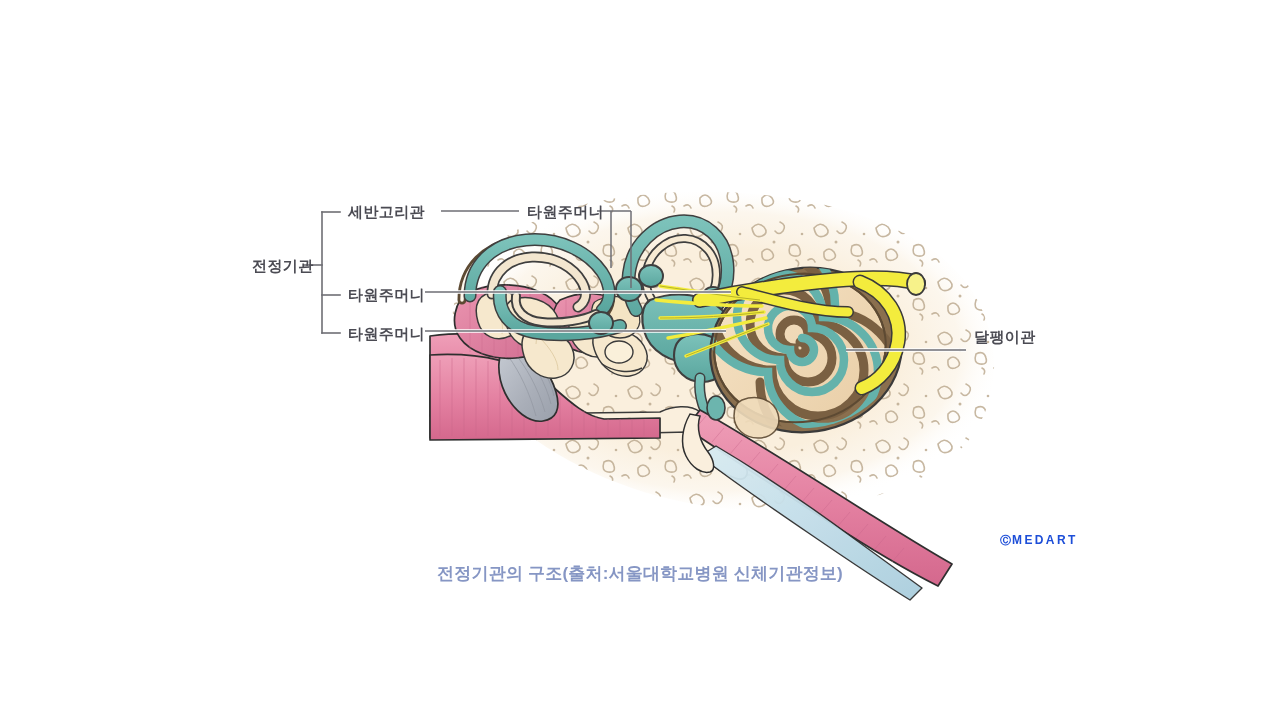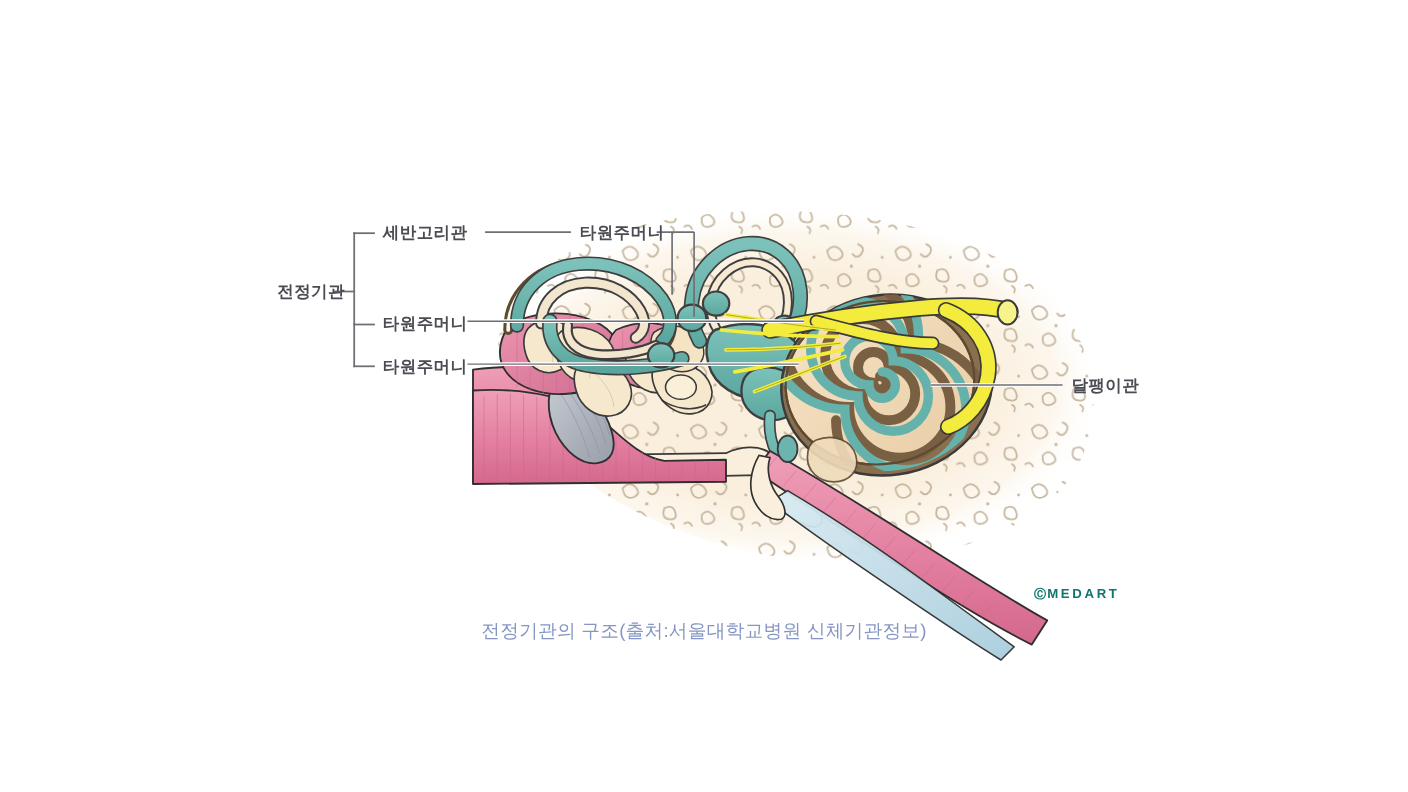--- a/index.html
+++ b/index.html
@@ -20,39 +20,39 @@
     color:#4b4b53;
     letter-spacing:.4px;
     white-space:nowrap;
     line-height:1;
   }
   #lbl-vestibular{left:252px;top:258px;}
   #lbl-semicirc3{left:348px;top:204px;}
   #lbl-semicirc{left:527px;top:204px;}
   #lbl-utricle{left:348px;top:287px;}
   #lbl-saccule{left:348px;top:326px;}
-  #lbl-cochlea{left:974px;top:343px;}
+  #lbl-cochlea{left:974px;top:329px;}
 
   #caption{
     position:absolute;
     left:0;right:0;top:562px;
     text-align:center;
     font-size:17px;
-    font-weight:400;
+    font-weight:700;
     color:#8696c4;
     letter-spacing:.2px;
     white-space:nowrap;
   }
   #watermark{
     position:absolute;
-    left:940px;top:533px;
+    left:1000px;top:533px;
     font-size:12px;
     font-weight:600;
     letter-spacing:2.4px;
-    color:#0f766e;
+    color:#1d4ed8;
     white-space:nowrap;
   }
   #watermark .c{letter-spacing:1px;font-size:11px;}
 </style>
 </head>
 <body>
 
 <div id="stage">
 
   <svg class="fig" viewBox="0 0 1280 720">

